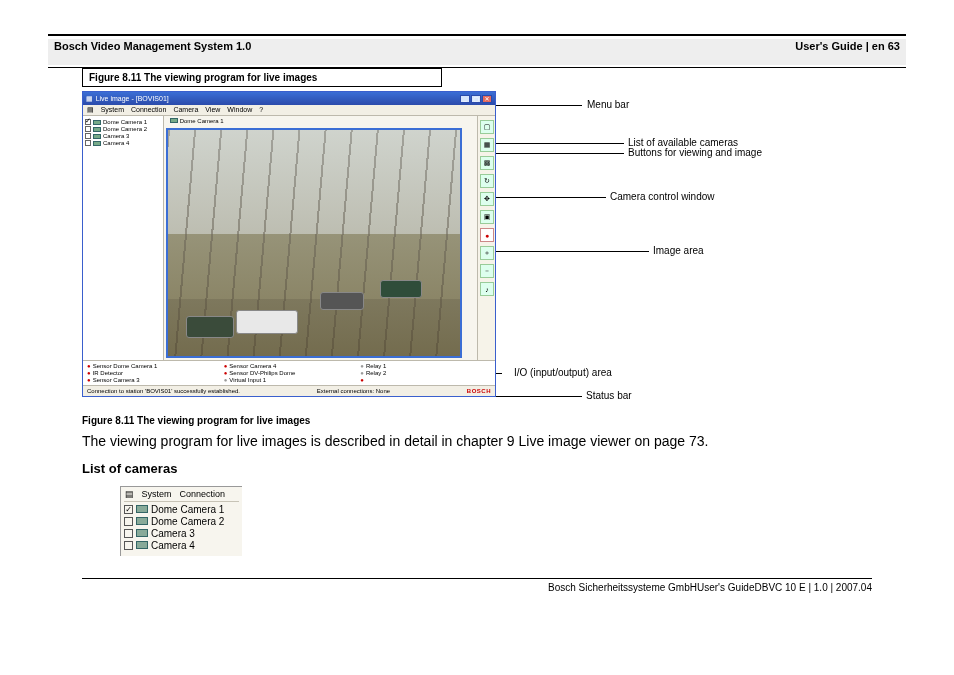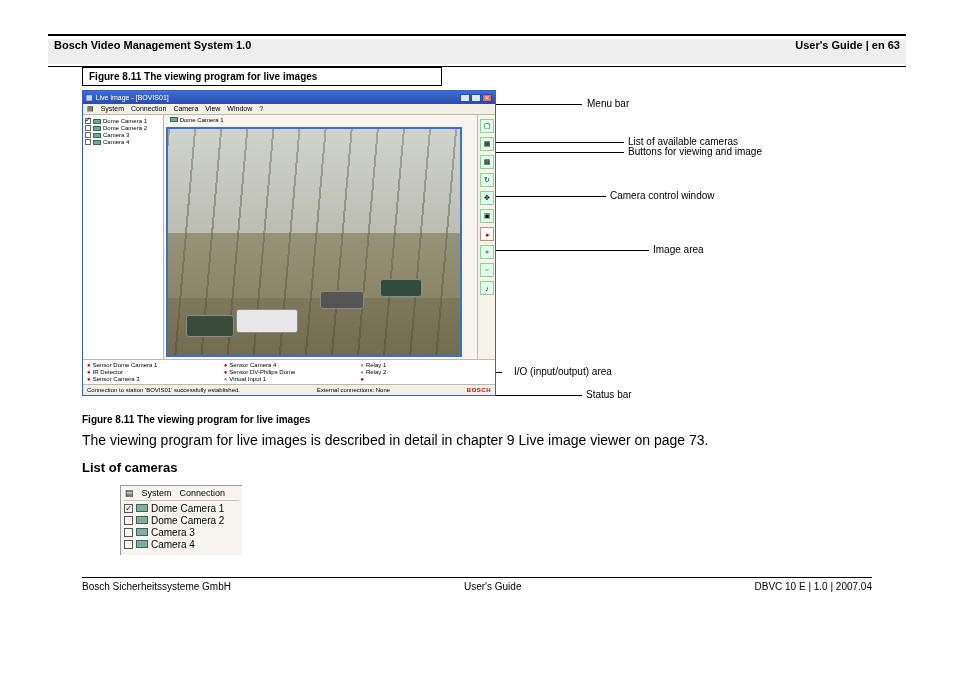--- a/index.html
+++ b/index.html
@@ -14,25 +14,25 @@
   }
   .page {
     padding: 34px 48px 30px 48px;
   }
   .header-rule {
     border-top: 2px solid #000;
     margin-bottom: 3px;
   }
   .header-bar {
     background: #eee;
-    height: 25px;
+    height: 18px;
     display: flex;
     justify-content: space-between;
-    align-items: flex-start;
-    padding: 0 6px;
+    align-items: flex-end;
+    padding: 13px 6px;
     font-size: 11px;
     font-weight: bold;
   }
   .header-rule2 {
     border-top: 1px solid #000;
     margin-top: 2px;
   }
   .section-title {
     font-size: 20px;
     font-weight: bold;
@@ -215,21 +215,21 @@
     font-size: 11px;
     line-height: 1.4;
     padding-top: 18px;
     max-width: 580px;
   }
   .footer-rule {
     border-top: 1px solid #000;
     margin: 12px 34px 0 34px;
   }
   .footer {
-    display: flex; justify-content: space-between;
+    display: flex; justify-content: flex-end;
     margin: 3px 34px 0 34px;
     font-size: 10px;
   }
 </style>
 </head>
 <body>
 
 <div class="page">
   <div class="header-rule"></div>
   <div class="header-bar">

